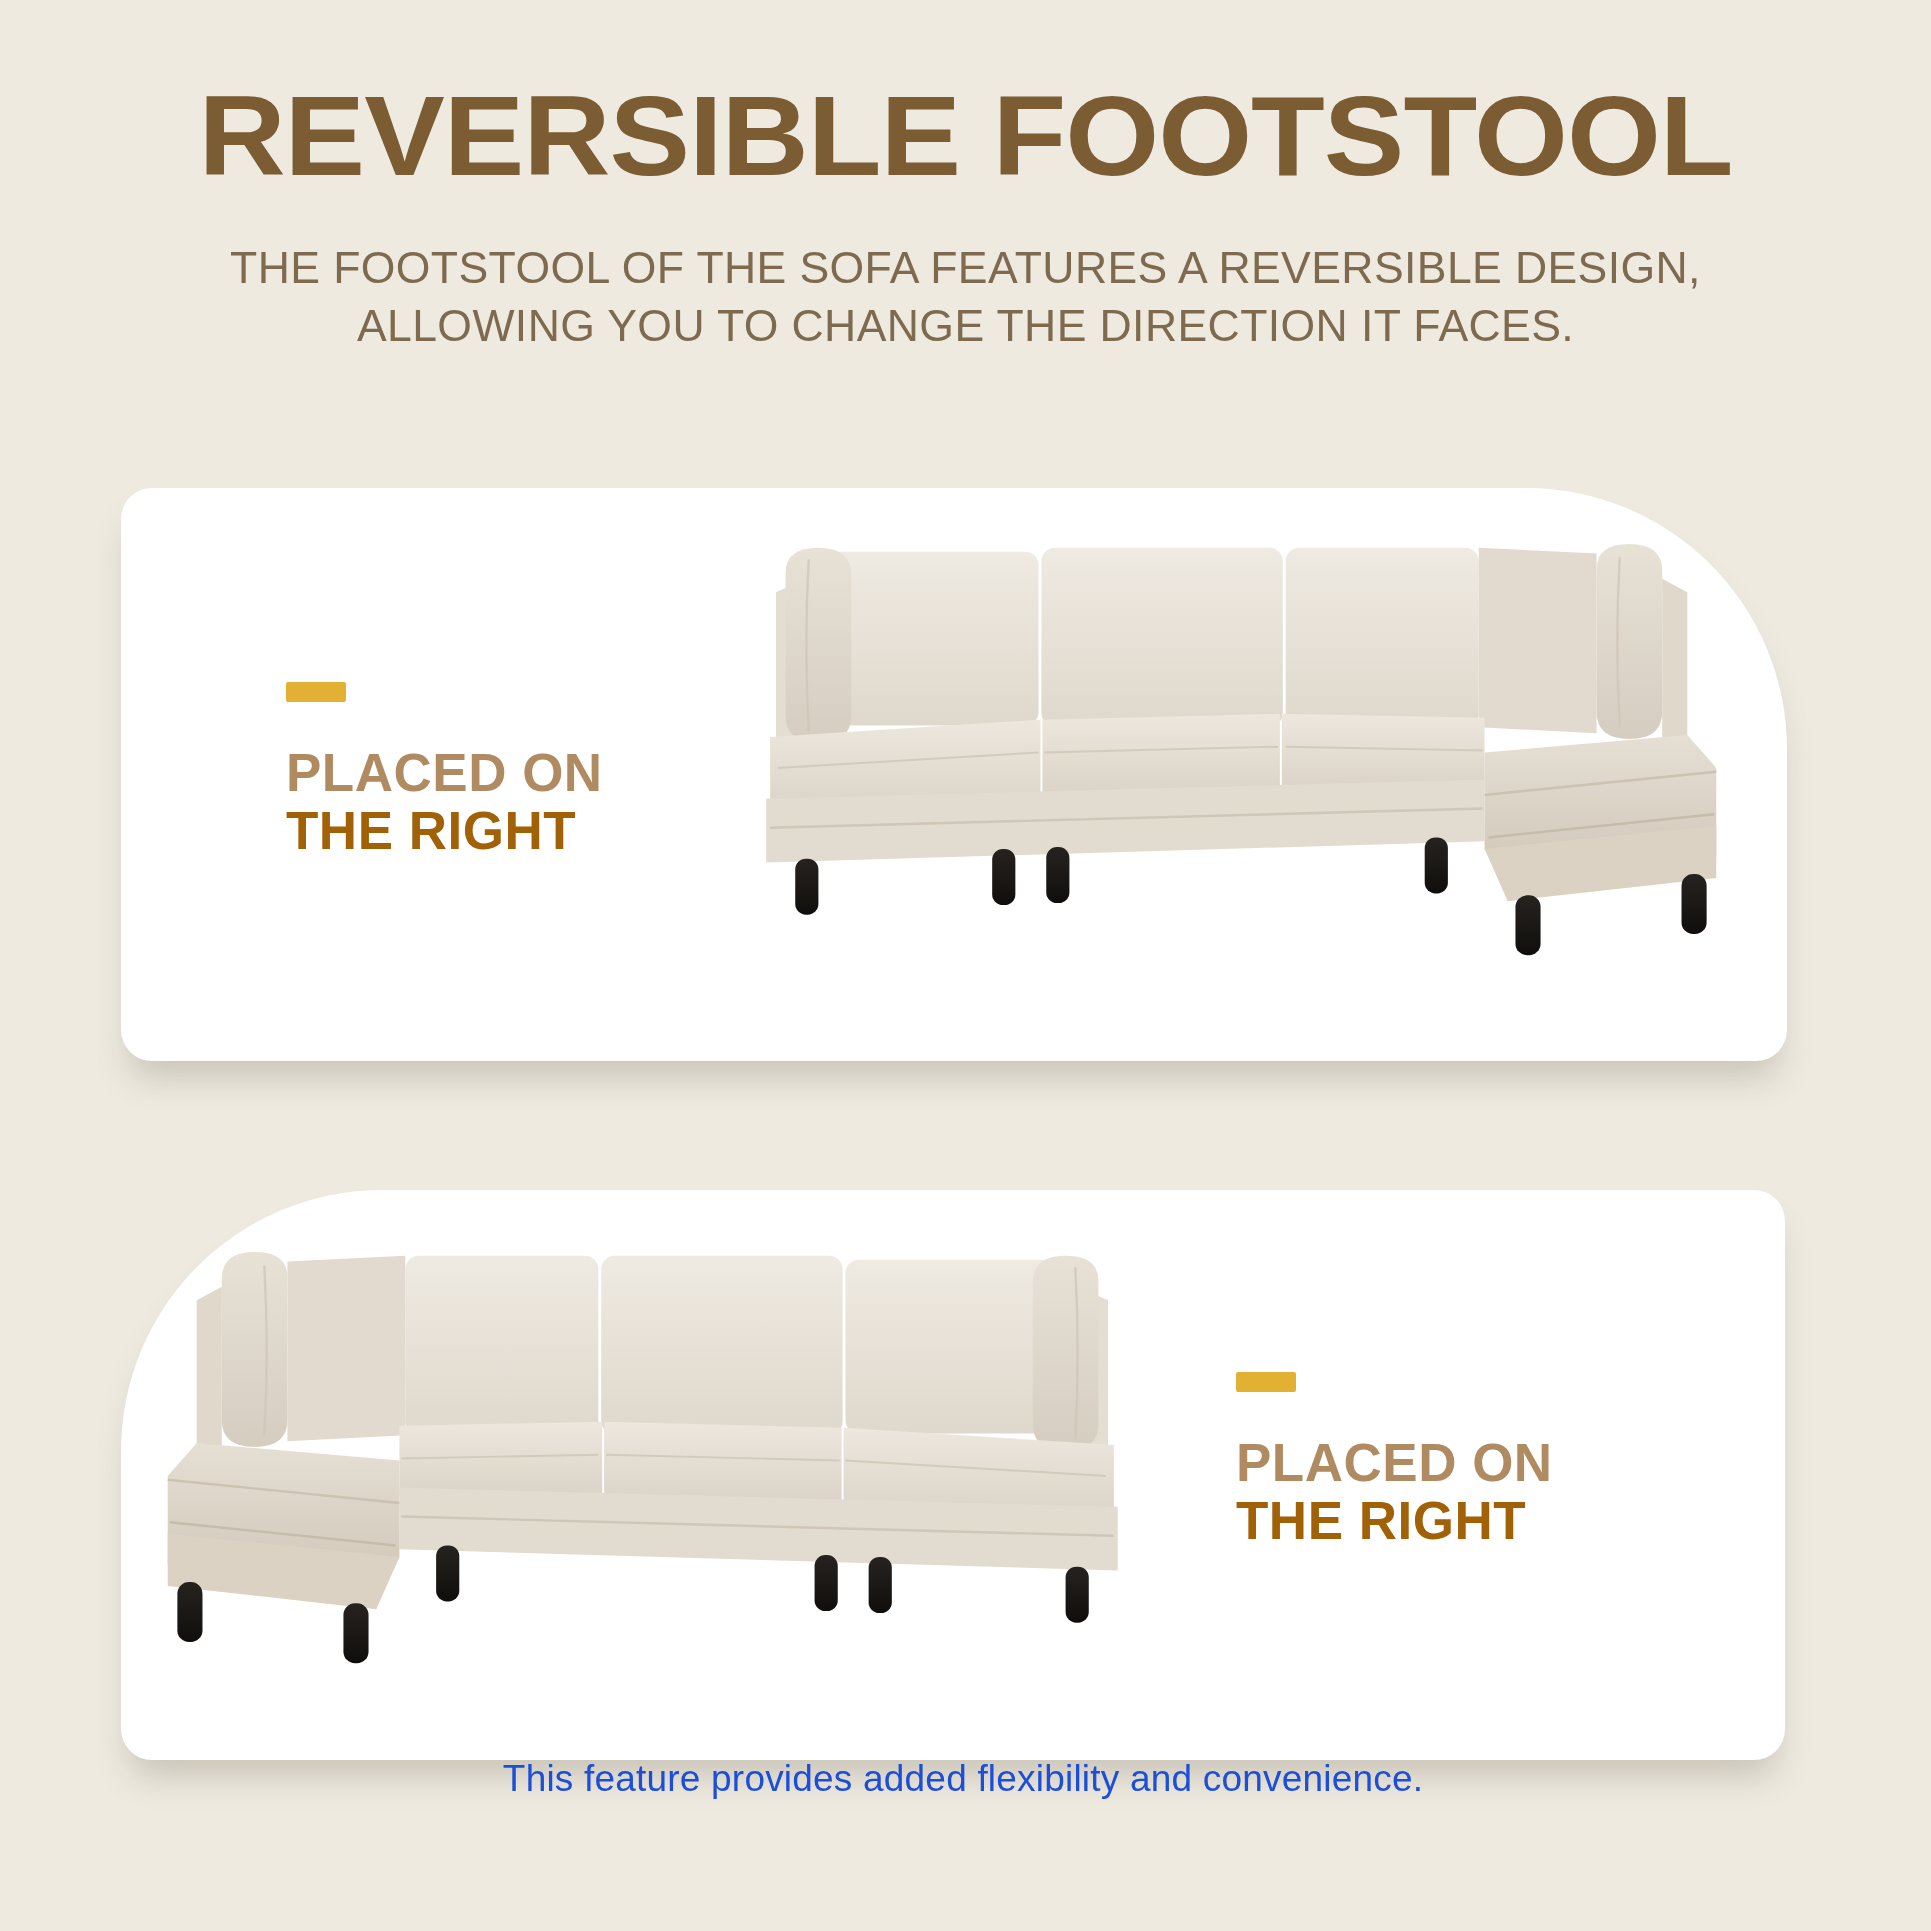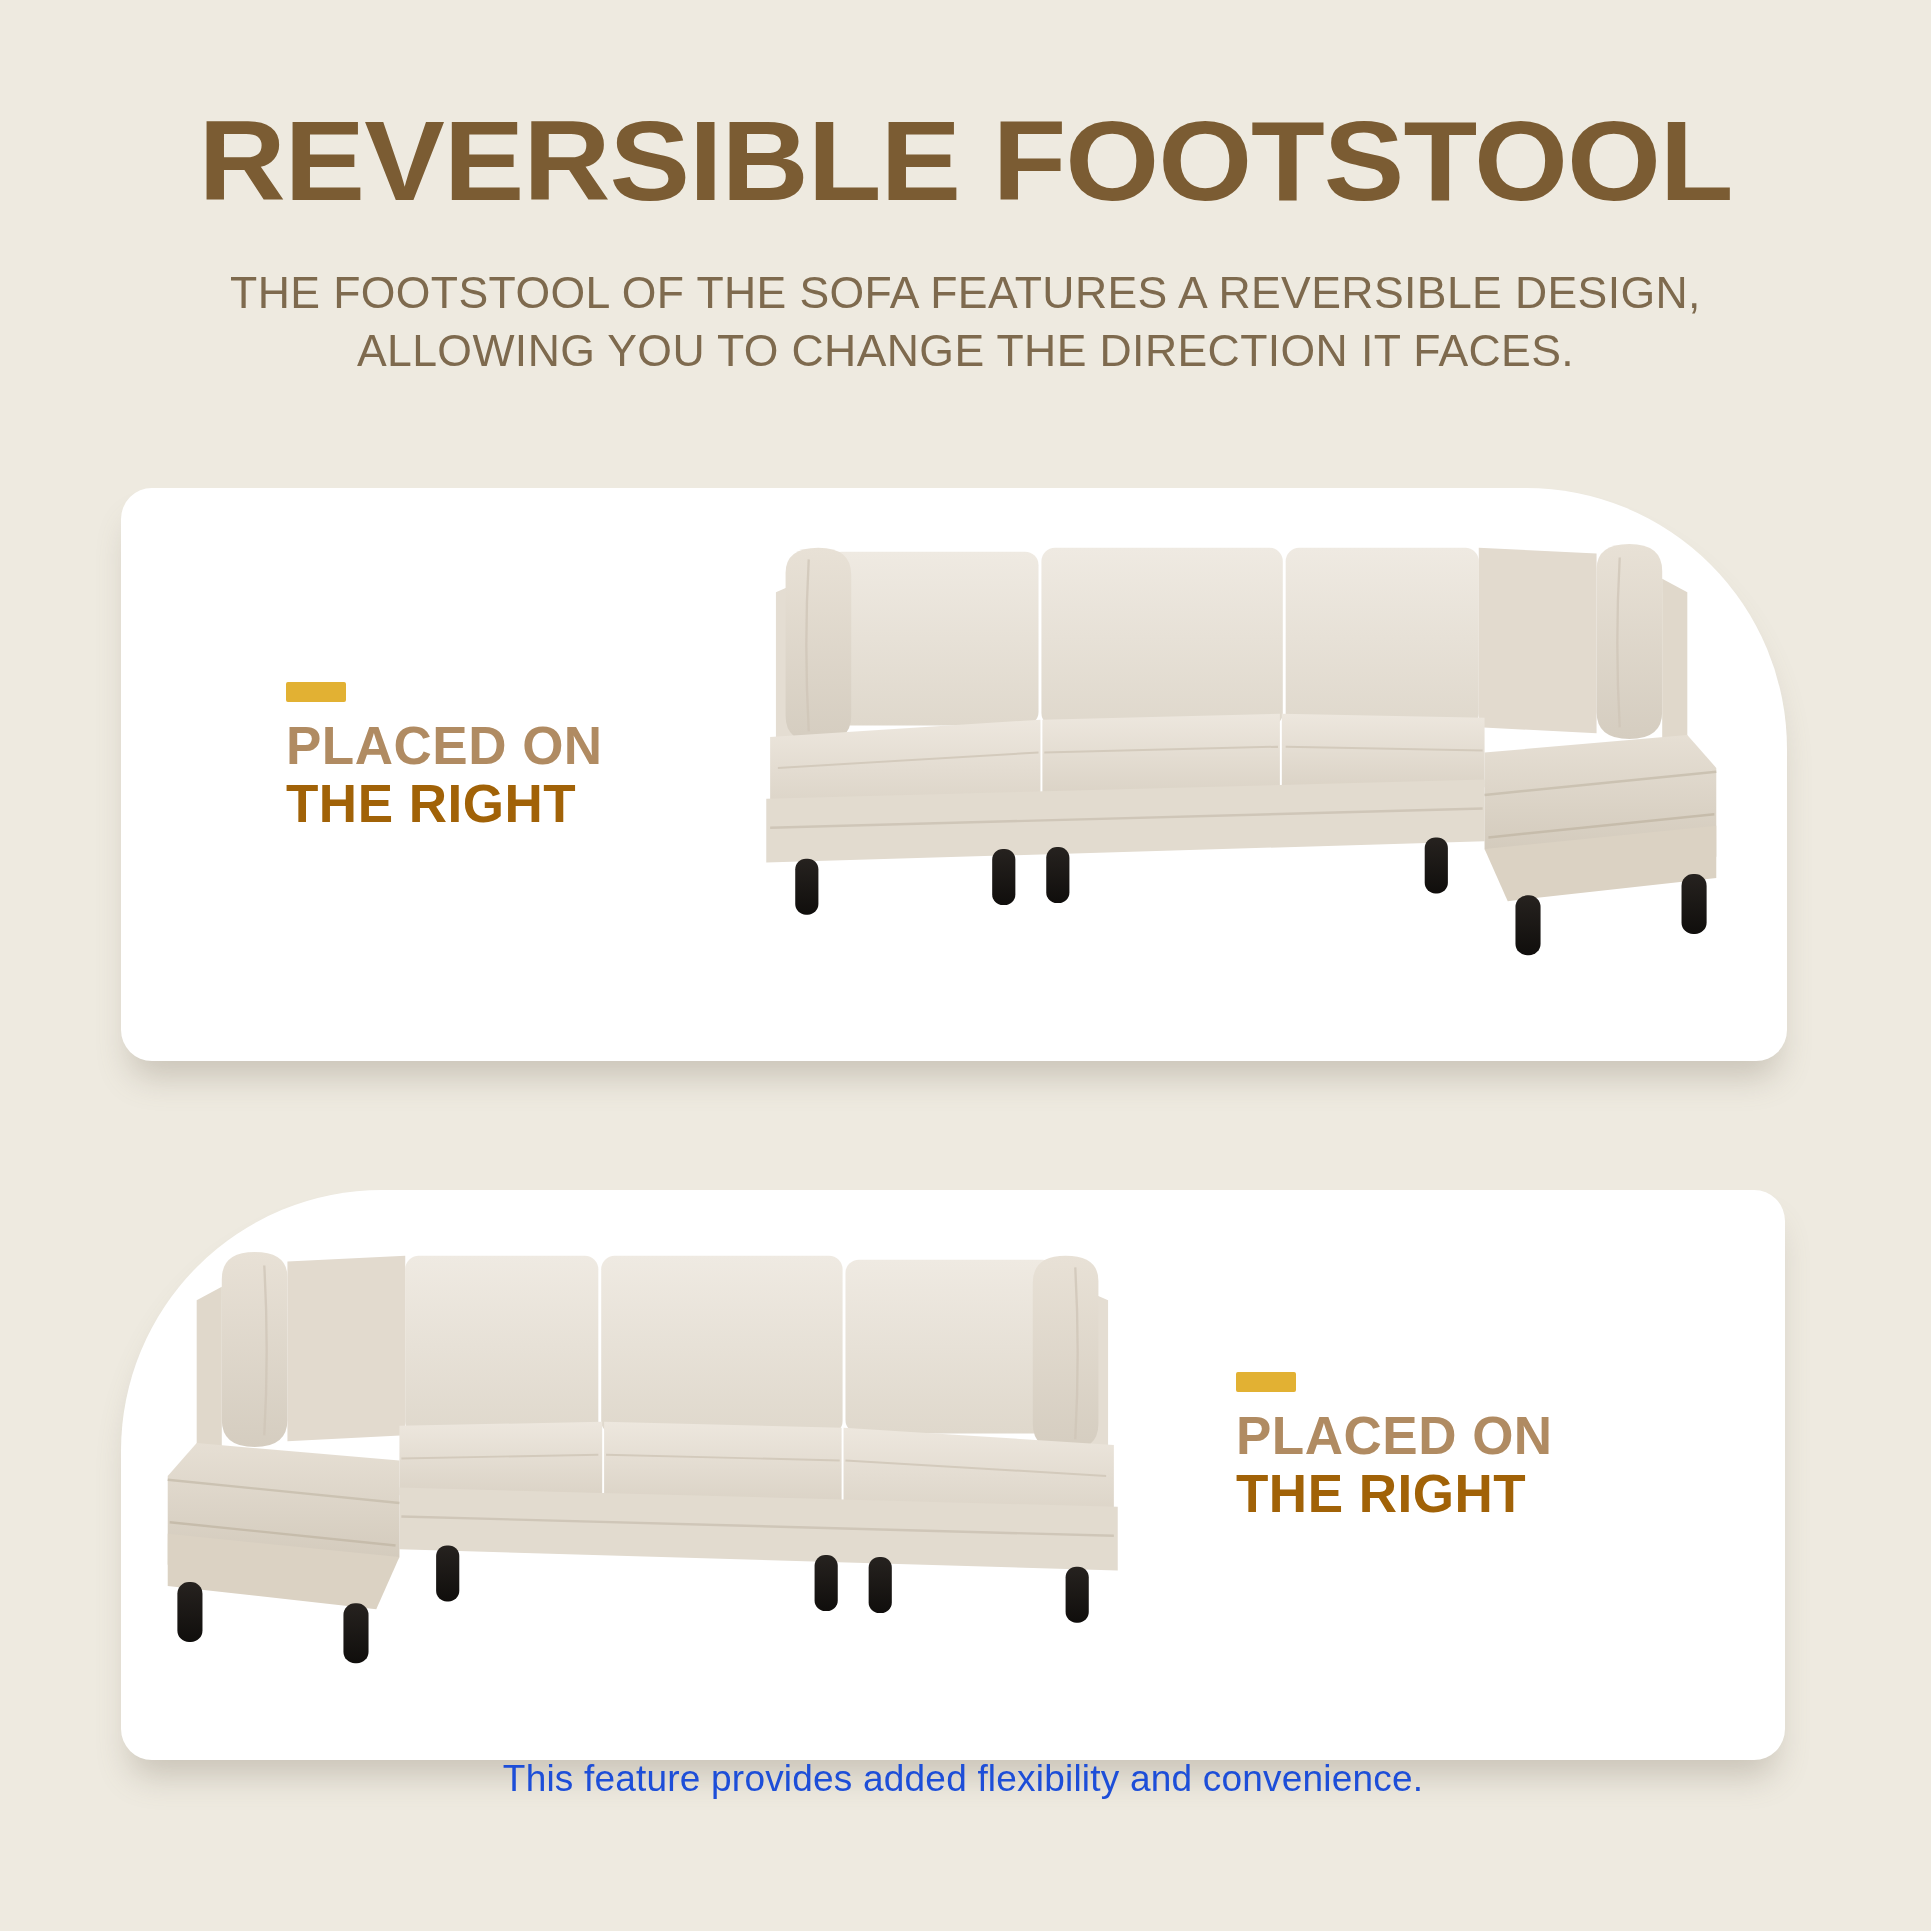--- a/index.html
+++ b/index.html
@@ -5,21 +5,21 @@
   * { margin:0; padding:0; box-sizing:border-box; }
   html,body { width:1931px; height:1931px; }
   body {
     background:#EEEAE0;
     font-family:"Liberation Sans", sans-serif;
     overflow:hidden;
     position:relative;
   }
 
   
-  .header { width:1931px; padding-top:104px; text-align:center; }
+  .header { width:1931px; padding-top:79px; text-align:center; }
   .title {
     font-size:114px;
     font-weight:bold;
     letter-spacing:-1px;
     color:#7B5C33;
     line-height:1.0;
     transform:scaleX(1.06);
     transform-origin:center;
     white-space:nowrap;
   }
@@ -52,21 +52,21 @@
 
   
   .caption { position:absolute; }
   #caption-top    { left:165px; top:194px; }
   #caption-bottom { left:1115px; top:182px; }
 
   .accent-bar {
     width:60px; height:20px; background:#E2B133; border-radius:1.9px;
   }
   .caption-line1 {
-    margin-top:15px;
+    margin-top:42px;
     font-size:53px; font-weight:bold; letter-spacing:0.5px;
     color:#B08B62; line-height:1.09; white-space:nowrap;
   }
   .caption-line2 {
     font-size:53px; font-weight:bold; letter-spacing:0.5px;
     color:#a16207; line-height:1.09; white-space:nowrap;
   }
 
   
   .sofa-wrap { position:absolute; }

